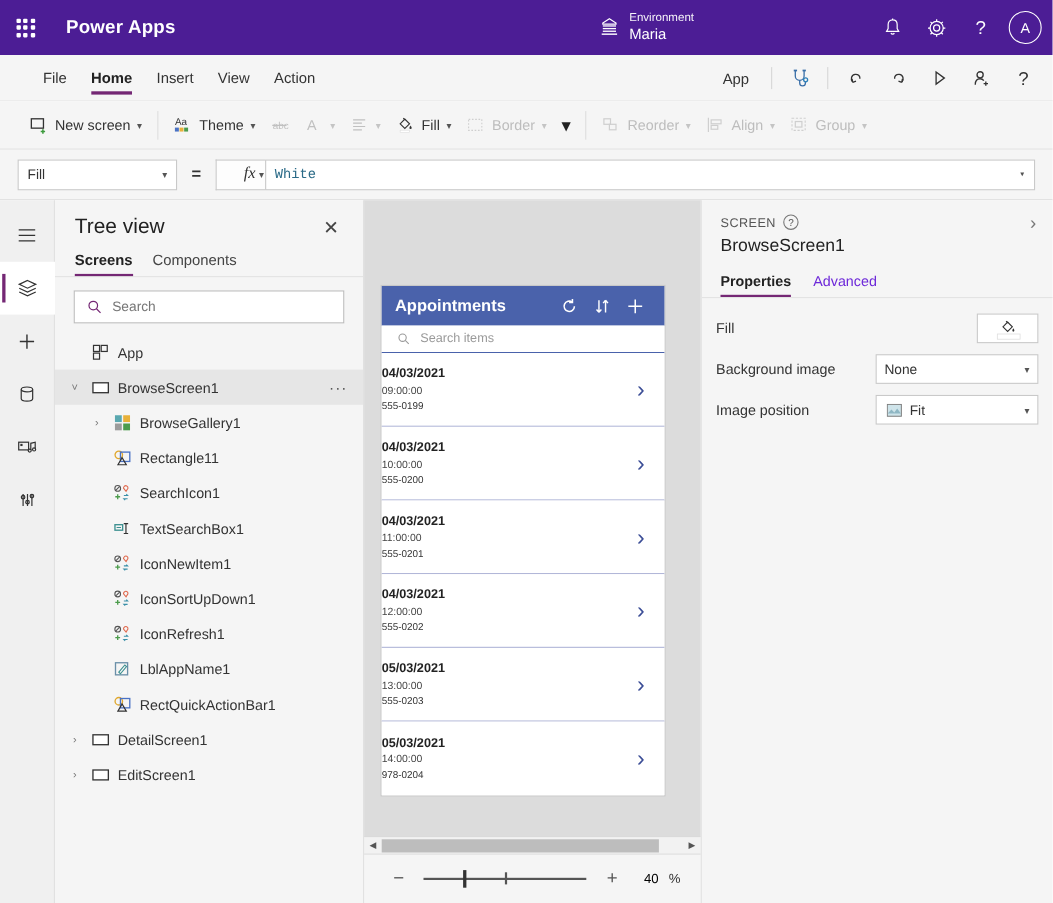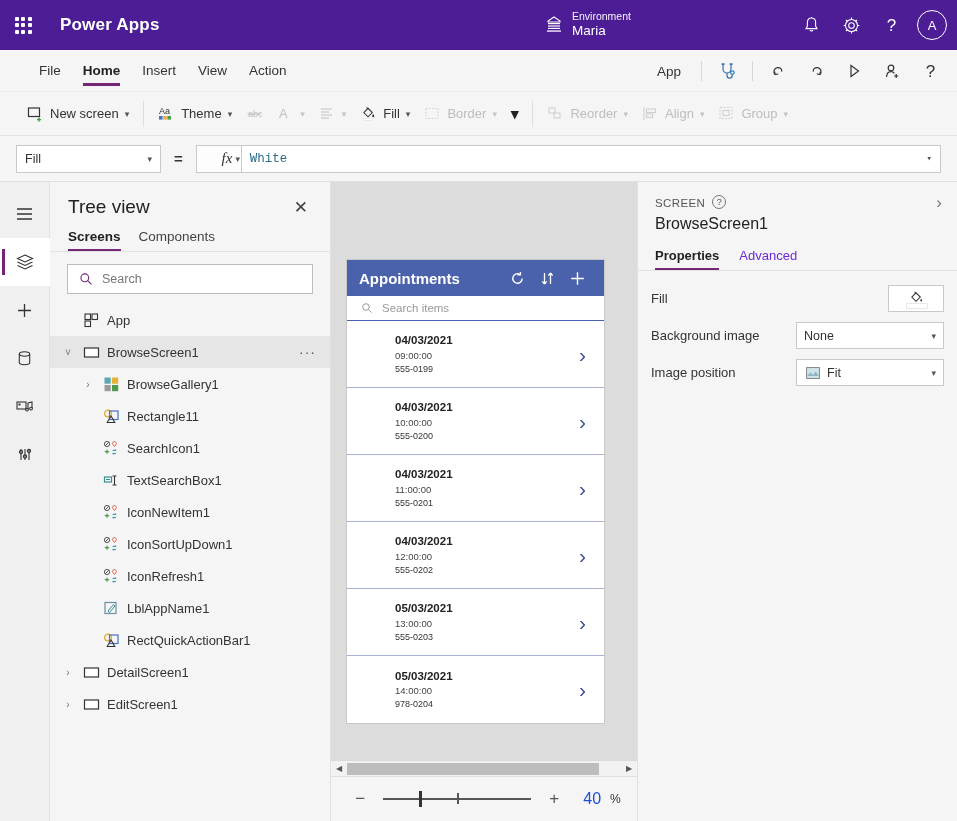--- a/index.html
+++ b/index.html
@@ -166,21 +166,21 @@
   .ph-search {
     height:25px; display:flex; align-items:center; gap:7px; padding:0 11px;
     border-bottom:1.5px solid #4a62ab; background:#fff;
   }
   .ph-search-ph { font-size:11.5px; color:#9a9a9a; }
   .ph-item {
     height:67px; display:flex; align-items:center; padding:0 10px 0 0;
     border-bottom:1.5px solid #aab0d4; background:#fff; cursor:pointer; position:relative;
   }
   .ph-item:last-child { border-bottom:none; }
-  .ph-item-text { flex:1; padding-left:48px; }
+  .ph-item-text { flex:1; }
   .ph-d1 { font-size:11.5px; font-weight:bold; color:#222; line-height:1.45; }
   .ph-d2 { font-size:9.5px; color:#444; line-height:1.45; }
   .ph-d3 { font-size:9px; color:#333; line-height:1.45; }
   .ph-chev { color:#3b4d96; font-size:21px; margin-right:8px; line-height:1; }
 
   
   .hscroll {
     height:16px; flex:0 0 16px; background:#f2f2f2;
     display:flex; align-items:center; border-top:1px solid #dadada;
   }
@@ -192,21 +192,21 @@
   .zoombar {
     height:45px; flex:0 0 45px; background:#f5f5f5;
     display:flex; align-items:center; justify-content:center; gap:0;
     border-top:1px solid #e0e0e0;
   }
   .zb-btn { width:26px; height:26px; display:flex; align-items:center; justify-content:center; color:#555; font-size:17px; cursor:pointer; }
   .slider { width:148px; height:22px; position:relative; margin:0 10px; cursor:pointer; }
   .slider-line { position:absolute; left:0; right:0; top:10px; height:1.6px; background:#555; }
   .slider-tick { position:absolute; left:50%; top:5px; width:1.6px; height:11px; background:#555; }
   .slider-thumb { position:absolute; left:24%; top:3px; width:3px; height:16px; background:#333; }
-  .zb-val { font-size:16px; color:#1d4ed8; margin-left:16px; }
+  .zb-val { font-size:12px; color:#000000; margin-left:16px; }
   .zb-pct { font-size:12px; color:#333; margin-left:9px; }
 
   
   .props {
     width:320px; flex:0 0 320px; background:#f5f5f5;
     border-left:1px solid #e1e1e1; display:flex; flex-direction:column;
   }
   .pr-head { padding:13px 17px 0 17px; position:relative; }
   .pr-kind { font-size:11.5px; color:#555; letter-spacing:.4px; display:flex; align-items:flex-end; gap:7px; }
   .pr-help {

